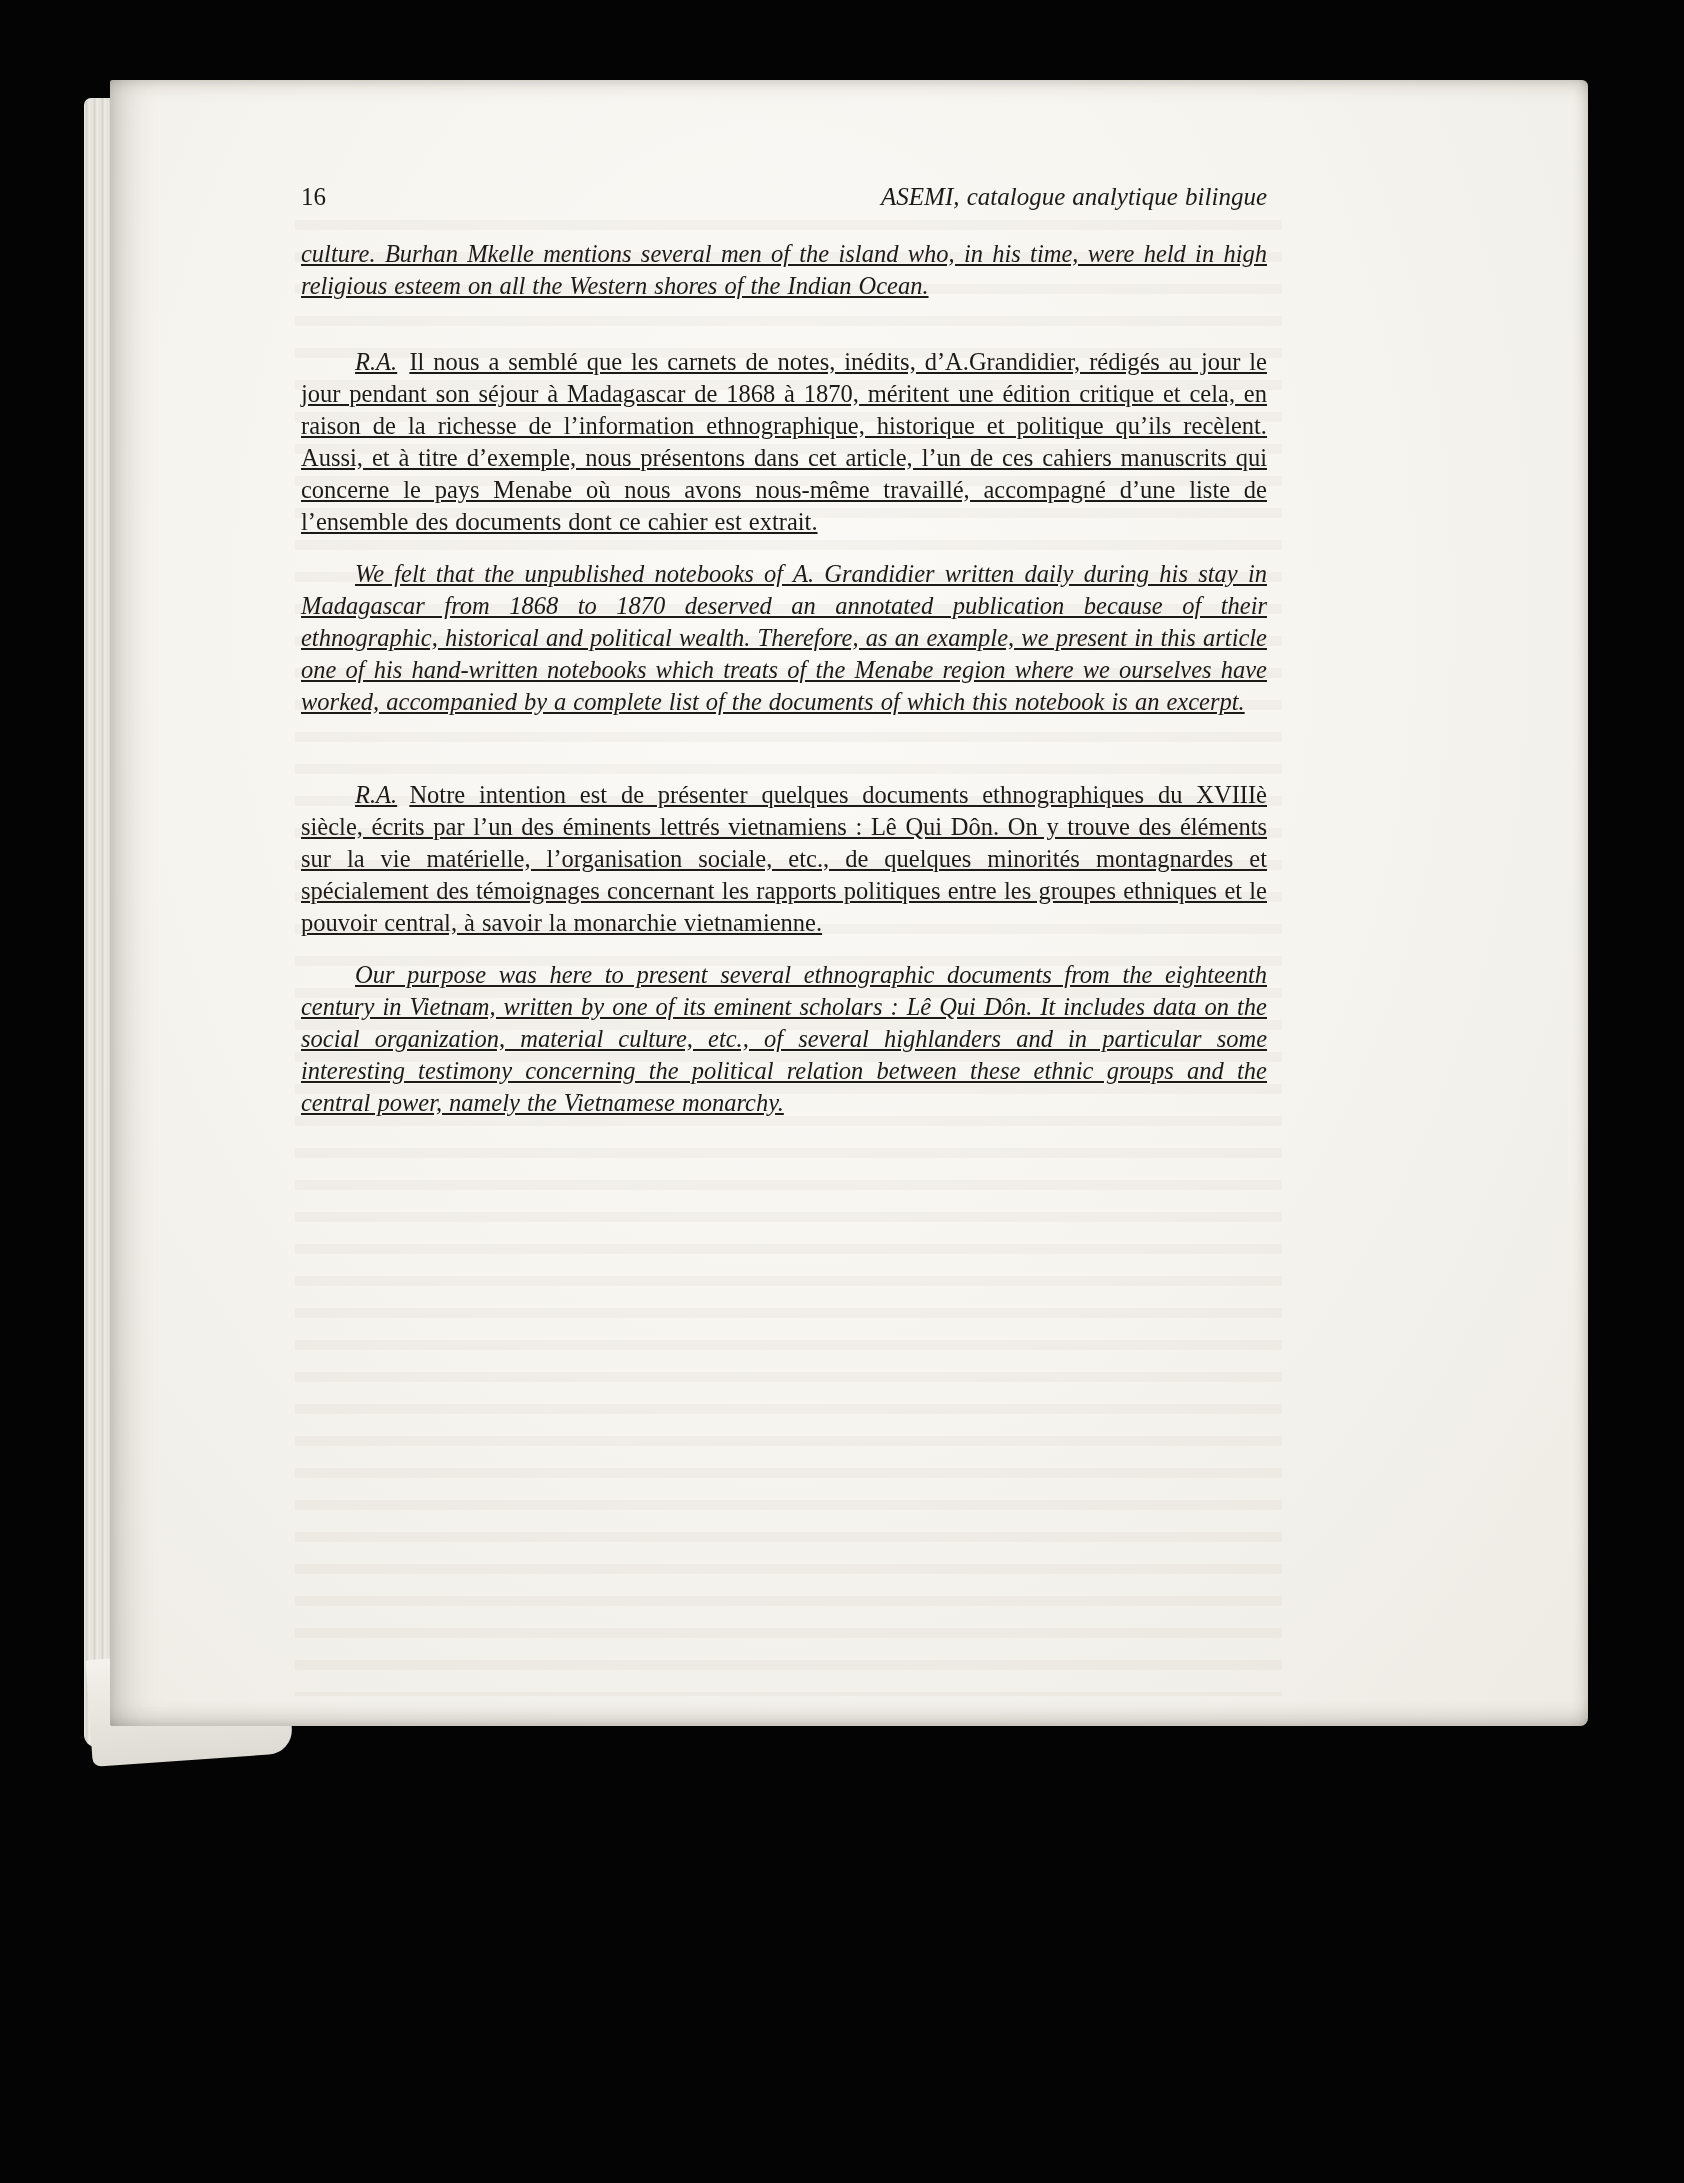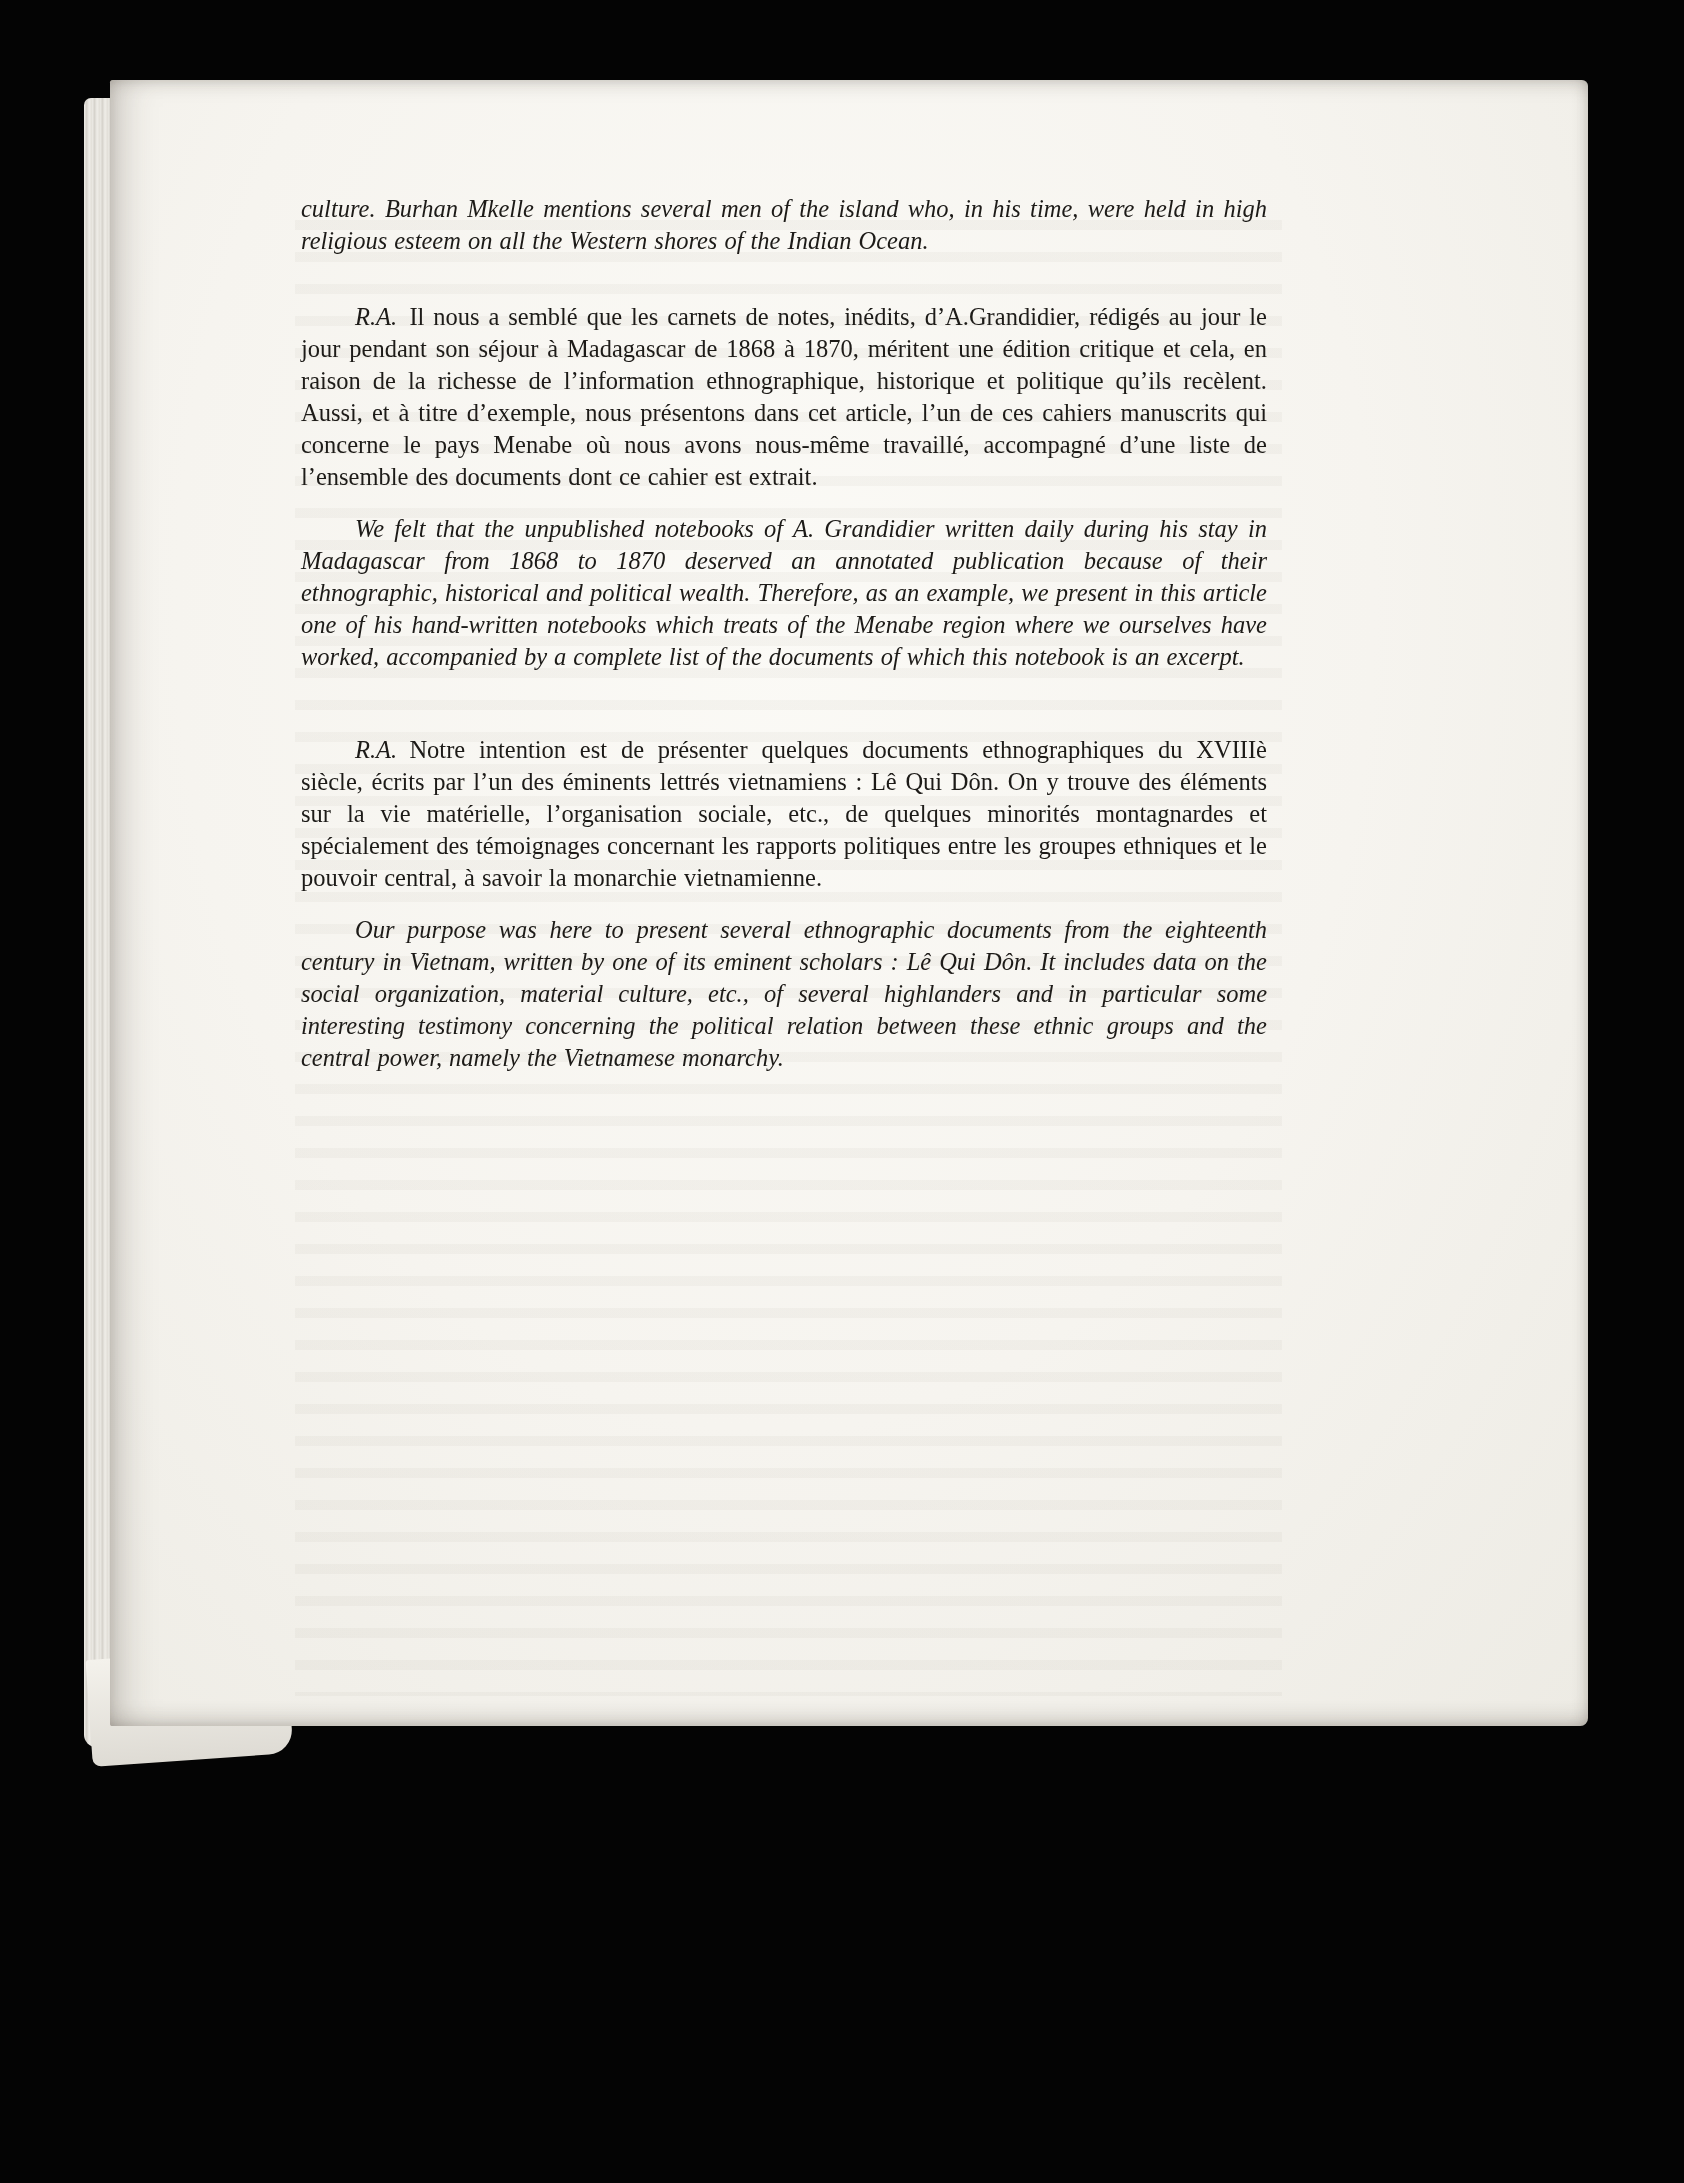--- a/index.html
+++ b/index.html
@@ -64,41 +64,45 @@
     }
     .header-row {
       display: flex;
       justify-content: space-between;
       align-items: baseline;
       font-size: 25px;
       margin-bottom: 24.5px;
       text-align: left;
     }
     .running { font-style: italic; }
-    p { margin: 0; }
+    p { margin: 0; text-decoration: underline; }
     .italic { font-style: italic; }
     .cont { margin-top: 12.2px; }
     section.entry { margin-top: 44px; }
     section.entry.lg { margin-top: 61px; }
     .abstract { margin-top: 20px; text-indent: 54px; }
     .ra { font-style: italic; margin-right: 12.2px; }
   </style>
 </head>
 <body>
 
 <div class="stage">
 
   <div class="page-stack-left"></div>
   <div class="page-corner"></div>
 
   <div class="book-page">
     <div class="bleed"></div>
 
     <div class="column">
 
+      <div class="header-row">
+        <span class="pagenum">16</span>
+        <span class="running">ASEMI, catalogue analytique bilingue</span>
+      </div>
 
       <p class="italic cont">culture. Burhan Mkelle mentions several men of the island who, in his time, were held in high religious esteem on all the Western shores of the Indian Ocean.</p>
 
       <section class="entry">
         <p class="abstract"><span class="ra">R.A.</span><span>Il nous a semblé que les carnets de notes, inédits, d’A.Grandidier, rédigés au jour le jour pendant son séjour à Madagascar de 1868 à 1870, méritent une édition critique et cela, en raison de la richesse de l’information ethnographique, historique et politique qu’ils recèlent. Aussi, et à titre d’exemple, nous présentons dans cet article, l’un de ces cahiers manuscrits qui concerne le pays Menabe où nous avons nous-même travaillé, accompagné d’une liste de l’ensemble des documents dont ce cahier est extrait.</span></p>
         <p class="abstract italic">We felt that the unpublished notebooks of A. Grandidier written daily during his stay in Madagascar from 1868 to 1870 deserved an annotated publication because of their ethnographic, historical and political wealth. Therefore, as an example, we present in this article one of his hand-written notebooks which treats of the Menabe region where we ourselves have worked, accompanied by a complete list of the documents of which this notebook is an excerpt.</p>
       </section>
 
       <section class="entry lg">
         <p class="abstract"><span class="ra">R.A.</span><span>Notre intention est de présenter quelques documents ethnographiques du XVIIIè siècle, écrits par l’un des éminents lettrés vietnamiens : Lê Qui Dôn. On y trouve des éléments sur la vie matérielle, l’organisation sociale, etc., de quelques minorités montagnardes et spécialement des témoignages concernant les rapports politiques entre les groupes ethniques et le pouvoir central, à savoir la monarchie vietnamienne.</span></p>

